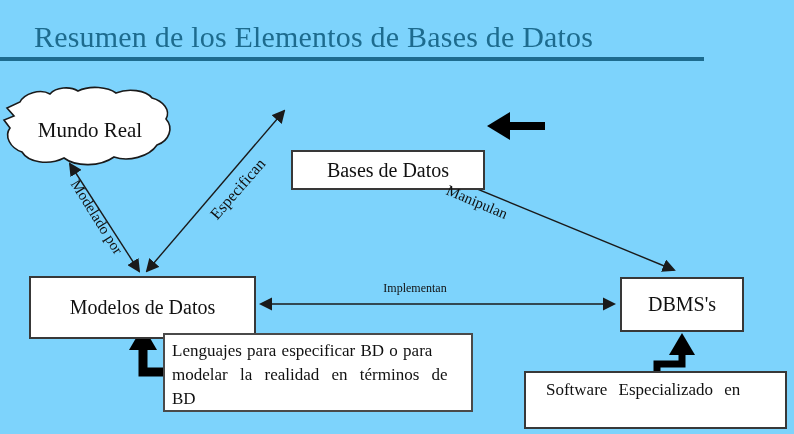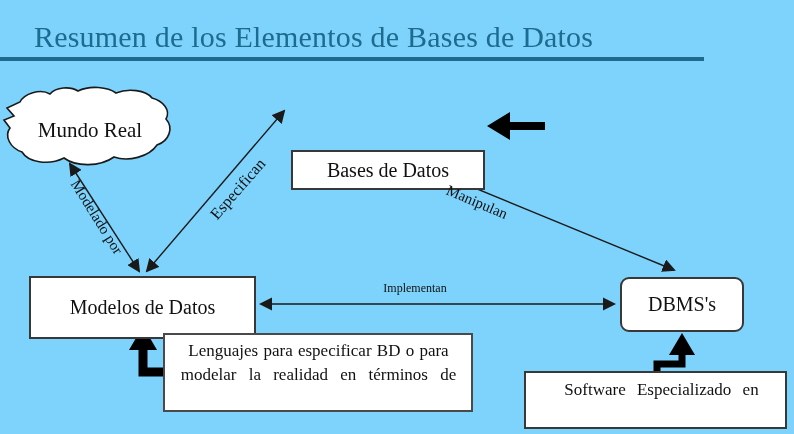--- a/index.html
+++ b/index.html
@@ -26,41 +26,41 @@
   .node{
     position:absolute;
     background:#fff;
     border:2px solid #383838;
     box-sizing:border-box;
     display:flex;align-items:center;justify-content:center;
     text-align:center;
   }
   #box-bases{left:291px;top:103px;width:194px;height:40px;font-size:20px;margin-top:47px;}
   #box-modelos{left:29px;top:276px;width:227px;height:63px;font-size:20px;border-width:2.5px;}
-  #box-dbms{left:620px;top:277px;width:124px;height:55px;font-size:20px;border-radius:9px;}
+  #box-dbms{left:620px;top:277px;width:124px;height:55px;font-size:20px;}
   #box-conjunto{
     left:545px;top:95px;width:212px;height:62px;
     font-size:17px;line-height:25px;
     display:block;text-align:left;
     padding:5px 8px 0 26px;
   }
   #box-conjunto .l1{word-spacing:7px;}
   #box-lenguajes{
     left:163px;top:333px;width:310px;height:79px;
     font-size:17px;line-height:24px;
-    display:block;text-align:center;
+    display:block;text-align:left;
     padding:4px 6px 0 7px;
     border-color:#4a4a4a;
   }
   #box-lenguajes .l1{word-spacing:1px;}
   #box-lenguajes .l2{word-spacing:8px;}
   #box-software{
     left:524px;top:371px;width:263px;height:58px;
     font-size:17px;line-height:25px;
-    display:block;text-align:center;
+    display:block;text-align:left;
     padding:4px 8px 0 20px;
     border-width:2.5px;
   }
   #box-software .l1{word-spacing:7px;}
   #cloud-label{
     left:30px;top:118px;width:120px;
     font-size:21px;text-align:center;
   }
   .edge-label{
     position:absolute;
@@ -136,20 +136,21 @@
     <span>Modelos de Datos</span>
   </div>
 
   <div class="node" id="box-dbms">
     <span>DBMS's</span>
   </div>
 
   <div class="node" id="box-lenguajes">
     <div class="l1">Lenguajes para especificar BD o para</div>
     <div class="l2">modelar la realidad en términos de</div>
+    <div class="l3">BD</div>
   </div>
 
   <div class="node" id="box-software">
     <div class="l1">Software Especializado en</div>
   </div>
 
   <div class="edge-label" id="lbl-modelado">Modelado por</div>
   <div class="edge-label" id="lbl-especifican">Especifican</div>
   <div class="edge-label" id="lbl-manipulan">Manipulan</div>
   <div class="edge-label" id="lbl-implementan">Implementan</div>

